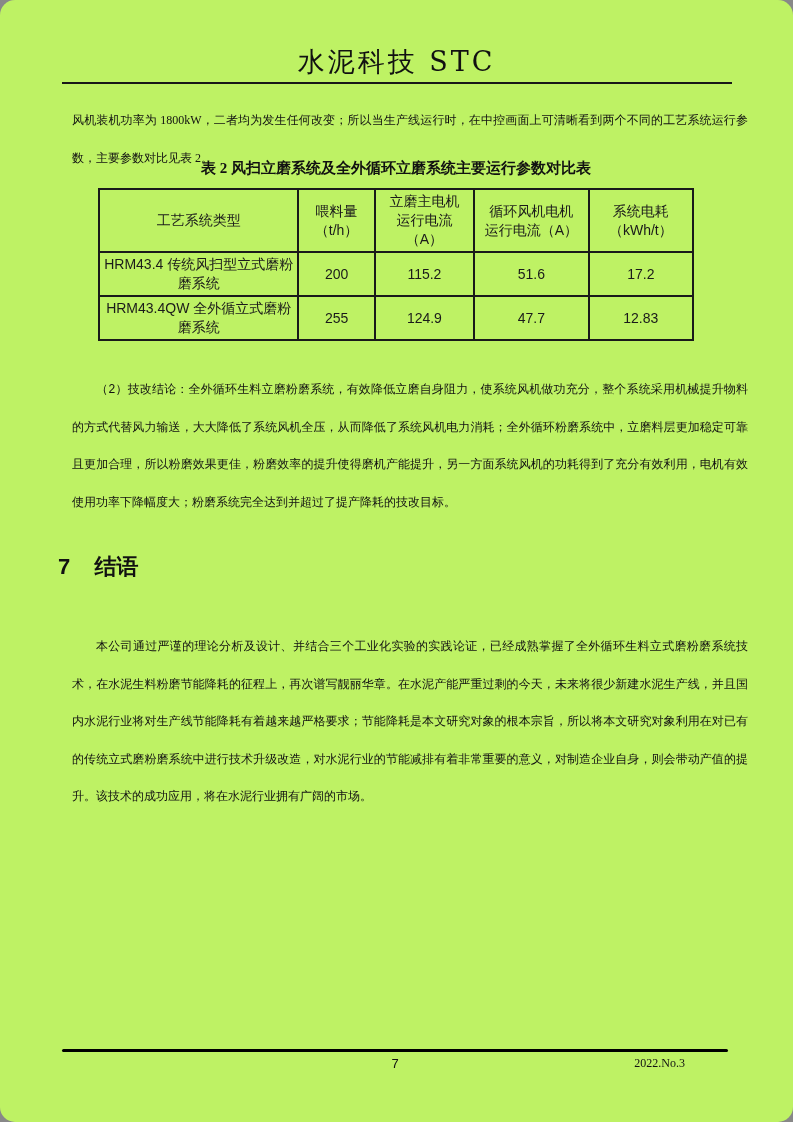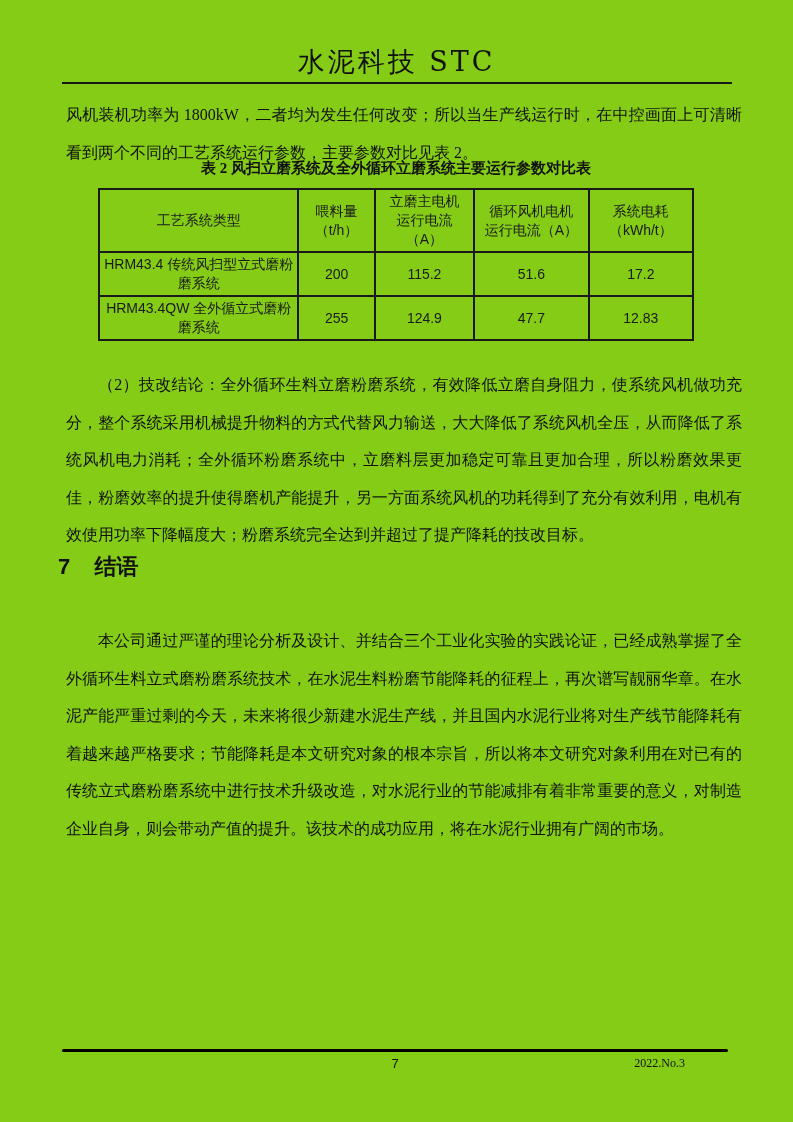--- a/index.html
+++ b/index.html
@@ -1,48 +1,49 @@
 <!DOCTYPE html>
 <html><head>
 <meta charset="utf-8">
 <style>
   html, body { margin: 0; padding: 0; background: #888; }
   .page {
     position: relative;
     width: 793px;
     height: 1122px;
     margin: 0 auto;
-    background: #84cc16;
+    background: #bef264;
     overflow: hidden;
     font-family: "Liberation Serif", "DejaVu Serif", serif;
     color: #111111;
+    border-radius: 15px;
   }
   .journal-title {
     position: absolute;
     top: 44px; left: 0; width: 100%;
     text-align: center;
     font-size: 27px;
     letter-spacing: 3px;
     font-family: "DejaVu Serif", serif;
   }
   .header-rule {
     position: absolute;
     top: 82px; left: 62px; width: 670px;
     border-top: 2px solid #181818;
   }
   .body-para {
     position: absolute;
     left: 58px; width: 676px;
-    font-size: 16px;
+    font-size: 12px;
     line-height: 37.5px;
     text-align: justify;
-    margin: 8px;
+    margin: 14px;
   }
   .para1 { top: 88px; }
-  .para2 { top: 358px; text-indent: 2em; }
+  .para2 { top: 358px; text-indent: 2em; font-family: Liberation Mono, monospace; }
   .para3 { top: 614px; text-indent: 2em; }
   .table-caption {
     position: absolute;
     top: 159px; left: 58px; width: 676px;
     text-align: center;
     font-size: 15px;
     font-weight: bold;
     font-family: Liberation Serif, serif;
   }
   table.data-table {

